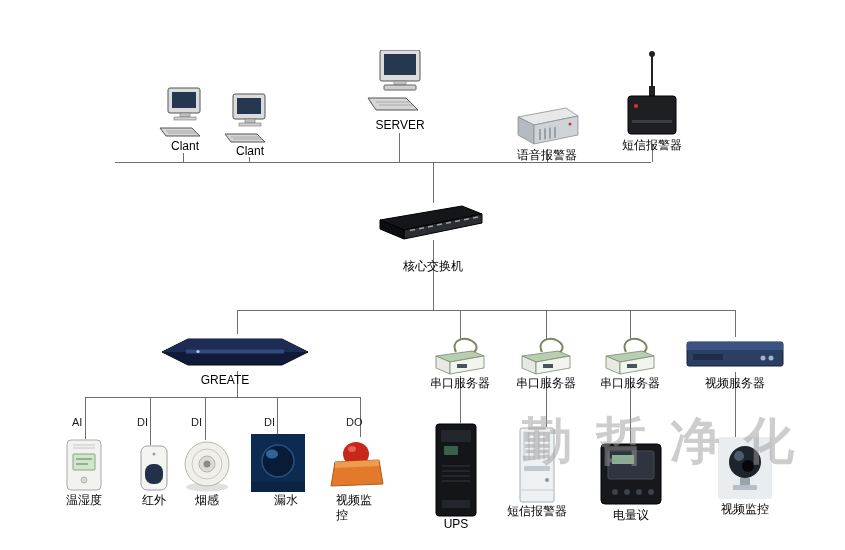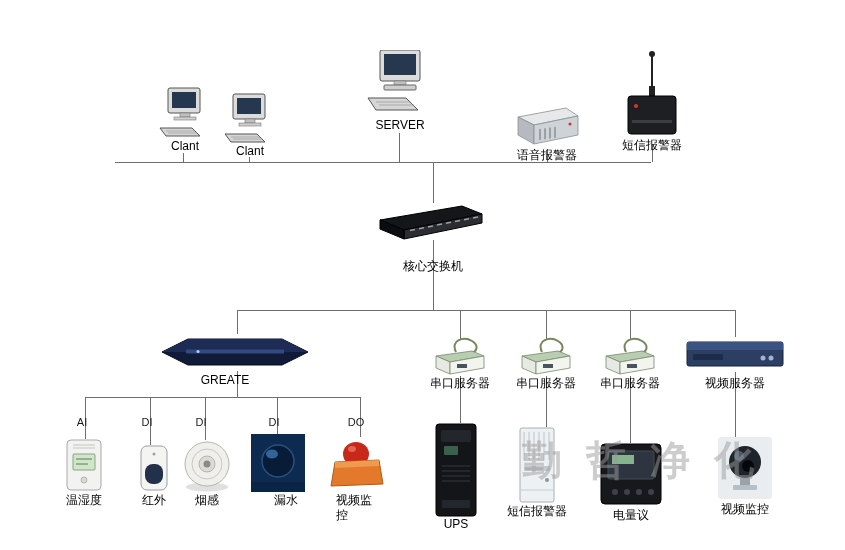--- a/index.html
+++ b/index.html
@@ -6,26 +6,26 @@
   html,body { background:#fff; }
   #canvas {
     position:relative; width:845px; height:550px; background:#fff; overflow:hidden;
     font-family:"Liberation Sans","DejaVu Sans",sans-serif;
   }
   #wires { position:absolute; left:0; top:0; z-index:1; }
   .wire { stroke:var(--line,#6e6e6e); stroke-width:1; shape-rendering:crispEdges; }
   .dev  { position:absolute; z-index:2; line-height:0; }
   .lbl  { position:absolute; z-index:3; font-size:12px; font-weight:normal; color:#000;
           text-align:center; line-height:1.25; }
-  .port { position:absolute; z-index:3; font-size:11px; color:#1a1a1a; text-align:center; }
+  .port { position:absolute; z-index:3; font-size:11px; color:#1a1a1a; }
   #title { position:absolute; left:18px; top:10px; z-index:4; font-size:19px; font-weight:bold;
            letter-spacing:2px; color:var(--title,#8a3a3a); }
   .wm { position:absolute; z-index:6; color:var(--watermark,#9c9c9c); font-weight:bold;
         pointer-events:none; white-space:nowrap; }
-  #wm-brand { left:522px; top:408px; font-size:40px; letter-spacing:24px; opacity:.5;margin-top:25px; }
+  #wm-brand { left:522px; top:408px; font-size:50px; letter-spacing:24px; opacity:.5; }
   #wm-url   { left:518px; top:480px; font-size:30px; letter-spacing:5px; opacity:.5; }
 </style>
 </head>
 <body>
 
 <div id="canvas">
 
   <svg id="wires" width="845" height="550">
     <line class="wire" x1="115" y1="162" x2="651" y2="162"></line>
     <line class="wire" x1="183" y1="153" x2="183" y2="162"></line>

